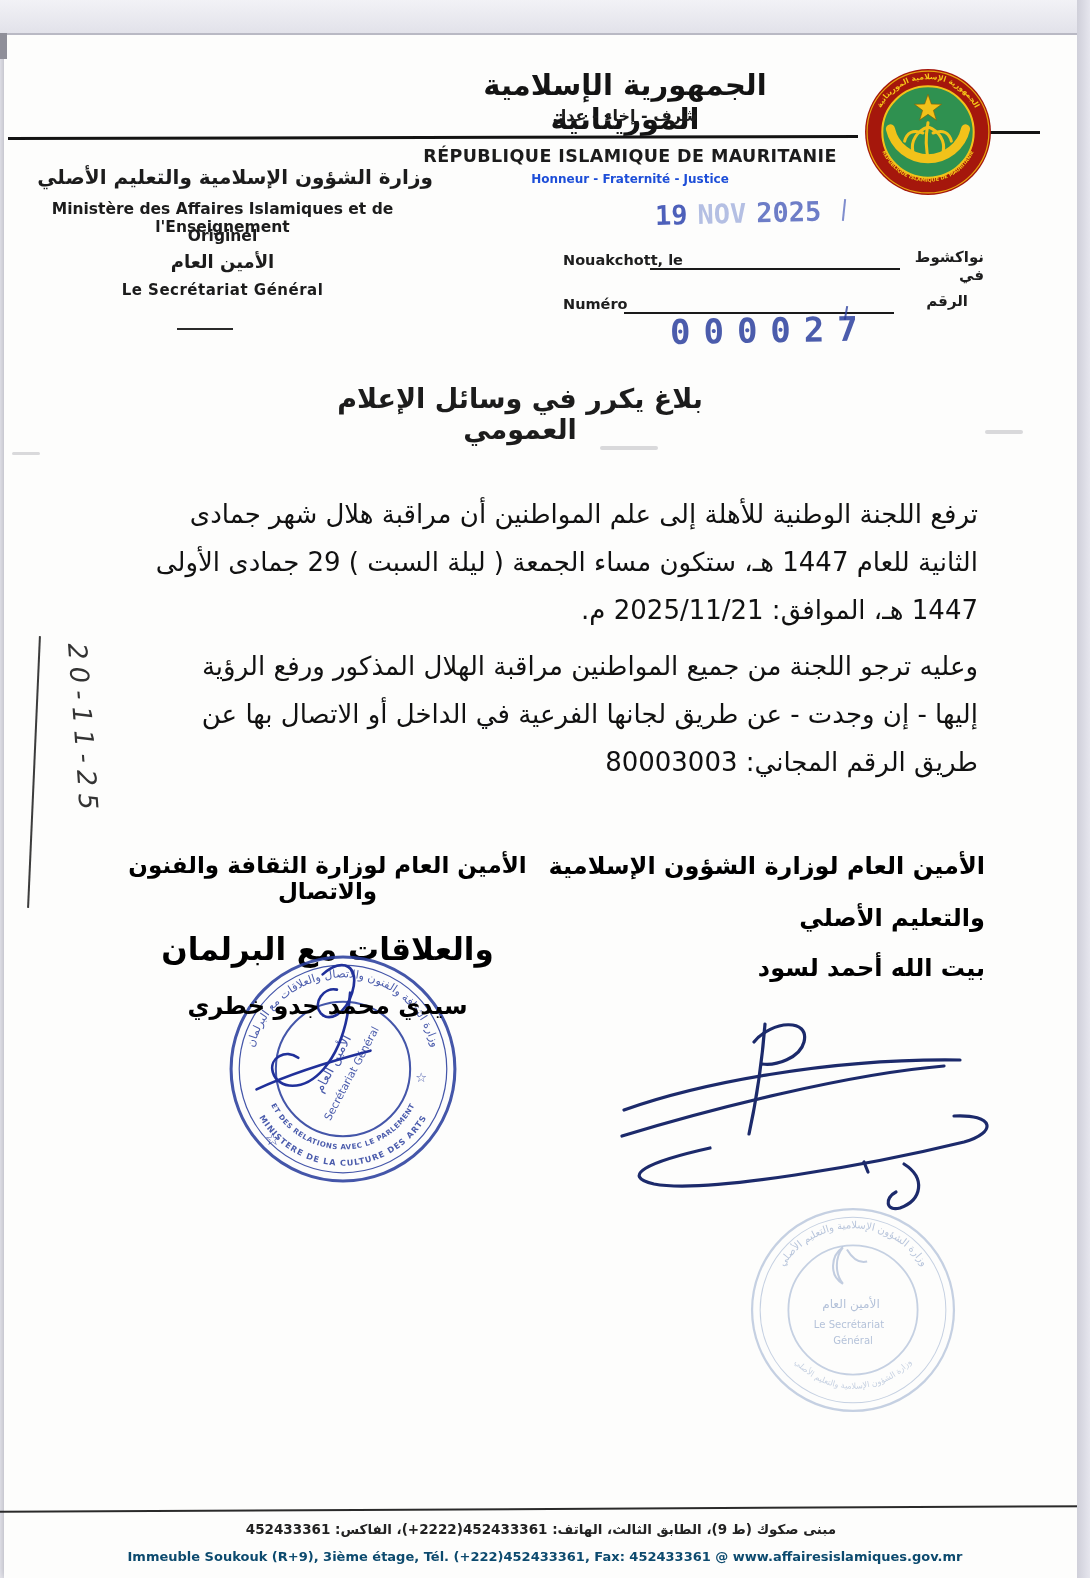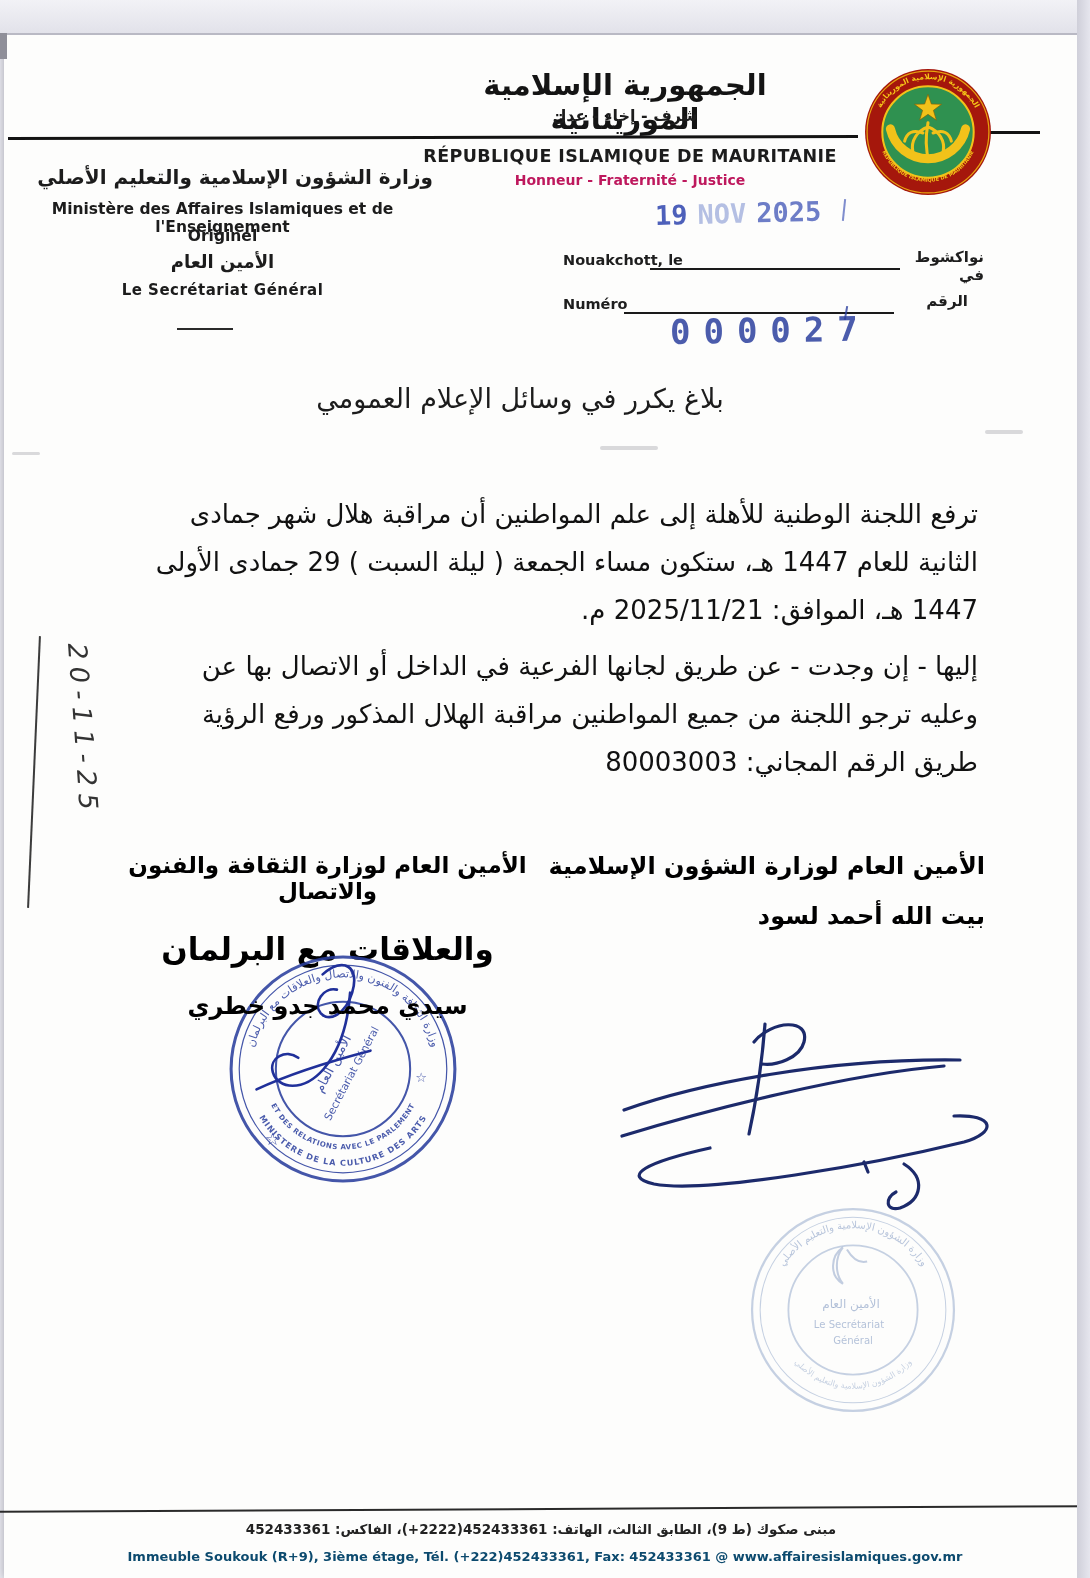--- a/index.html
+++ b/index.html
@@ -14,42 +14,42 @@
   .cornermark{position:absolute;left:0;top:33px;width:7px;height:26px;background:#8f8f99;z-index:7;}
   .abs{position:absolute;}
   .ctr{text-align:center;}
   .ar{direction:rtl;}
   
   .callig{left:445px;top:68px;width:360px;font-size:29px;font-weight:bold;letter-spacing:1px;color:#141414;}
   .motto-ar{left:445px;top:106px;width:360px;font-size:16px;font-weight:bold;}
   .rule-main{left:8px;top:136px;width:850px;height:3px;background:#131313;transform:rotate(-.15deg);}
   .rule-right{left:990px;top:131px;width:50px;height:3px;background:#131313;}
   .republic{left:420px;top:146px;width:420px;font-size:17.5px;font-weight:bold;letter-spacing:.4px;}
-  .motto-fr{left:420px;top:172px;width:420px;font-size:14px;font-weight:bold;color:#be185d;}
+  .motto-fr{left:420px;top:172px;width:420px;font-size:12px;font-weight:bold;color:#1d4ed8;}
   
   .min-ar{left:30px;top:165px;width:410px;font-size:20px;font-weight:bold;}
   .min-fr1{left:0px;top:200px;width:445px;font-size:15.5px;font-weight:bold;}
   .min-fr2{left:0px;top:227px;width:445px;font-size:15.5px;font-weight:bold;}
   .sg-ar{left:0px;top:251px;width:445px;font-size:18px;font-weight:bold;}
   .sg-fr{left:0px;top:281px;width:445px;font-size:15px;font-weight:bold;letter-spacing:.5px;}
   .sg-dash{left:177px;top:328px;width:56px;height:2px;background:#2a2a2a;}
   
   .datestamp{left:655px;top:197px;width:230px;font-family:"DejaVu Sans Mono",monospace;
              font-size:27px;font-weight:bold;transform:rotate(-1.5deg);white-space:nowrap;}
   .d-day{color:rgba(52,74,176,.88);}
   .d-mon{color:rgba(120,140,205,.55);padding:0 10px;}
   .d-yr{color:rgba(72,92,185,.8);}
   .d-tick{position:absolute;left:843px;top:199px;width:2px;height:22px;background:rgba(72,92,185,.7);transform:rotate(6deg);}
   .lbl{font-size:14.5px;font-weight:bold;color:#1e1e1e;}
   .uline{height:2px;background:#1a1a1a;}
   .numstamp{left:670px;top:310px;width:230px;font-family:"DejaVu Sans Mono",monospace;font-size:34px;
             font-weight:bold;color:rgba(43,63,158,.85);letter-spacing:13px;transform:rotate(-1deg);white-space:nowrap;}
   .n-tick{position:absolute;left:845px;top:306px;width:2px;height:14px;background:rgba(43,63,158,.8);transform:rotate(10deg);}
   
-  .doc-title{left:290px;top:383px;width:460px;font-size:27px;font-weight:normal;}
+  .doc-title{left:290px;top:383px;width:460px;font-size:27px;font-weight:bold;}
   .para{right:112px;width:860px;font-size:26px;line-height:48px;color:#111;}
   .para div{white-space:nowrap;}
   .speck{position:absolute;background:#d9d9db;border-radius:2px;}
   
   .sig-col{font-weight:bold;color:#000000;}
   .sig-r{right:105px;top:852px;width:440px;text-align:right;}
   .sig-r .t1{font-size:24px;}
   .sig-r .t2{font-size:24px;margin-top:24px;}
   .sig-r .nm{font-size:24px;margin-top:22px;}
   .sig-l{left:100px;top:852px;width:455px;text-align:center;}
@@ -130,27 +130,28 @@
   <div class="speck" style="left:600px;top:446px;width:58px;height:4px;"></div>
   <div class="speck" style="left:985px;top:430px;width:38px;height:4px;"></div>
   <div class="speck" style="left:12px;top:452px;width:28px;height:3px;"></div>
 
   <div class="abs ar para" style="top:490px;text-align:right;">
     <div>ترفع اللجنة الوطنية للأهلة إلى علم المواطنين أن مراقبة هلال شهر جمادى</div>
     <div>الثانية للعام 1447 هـ، ستكون مساء الجمعة ( ليلة السبت ) 29 جمادى الأولى</div>
     <div>1447 هـ، الموافق: 2025/11/21 م.</div>
   </div>
   <div class="abs ar para" style="top:642px;text-align:right;">
+    <div>وعليه ترجو اللجنة من جميع المواطنين مراقبة الهلال المذكور ورفع الرؤية</div>
     <div>إليها - إن وجدت - عن طريق لجانها الفرعية في الداخل أو الاتصال بها عن</div>
-    <div>وعليه ترجو اللجنة من جميع المواطنين مراقبة الهلال المذكور ورفع الرؤية</div>
     <div>طريق الرقم المجاني: 80003003</div>
   </div>
 
   <div class="abs ar sig-col sig-r">
     <div class="t1">الأمين العام لوزارة الشؤون الإسلامية</div>
+    <div class="t2">والتعليم الأصلي</div>
     <div class="nm">بيت الله أحمد لسود</div>
   </div>
 
   <div class="abs ar sig-col sig-l">
     <div class="t1">الأمين العام لوزارة الثقافة والفنون والاتصال</div>
     <div class="t2">والعلاقات مع البرلمان</div>
     <div class="nm">سيدي محمد جدو خطري</div>
   </div>
 
   <svg class="abs stamp-culture" width="234" height="234" viewBox="0 0 230 230">

